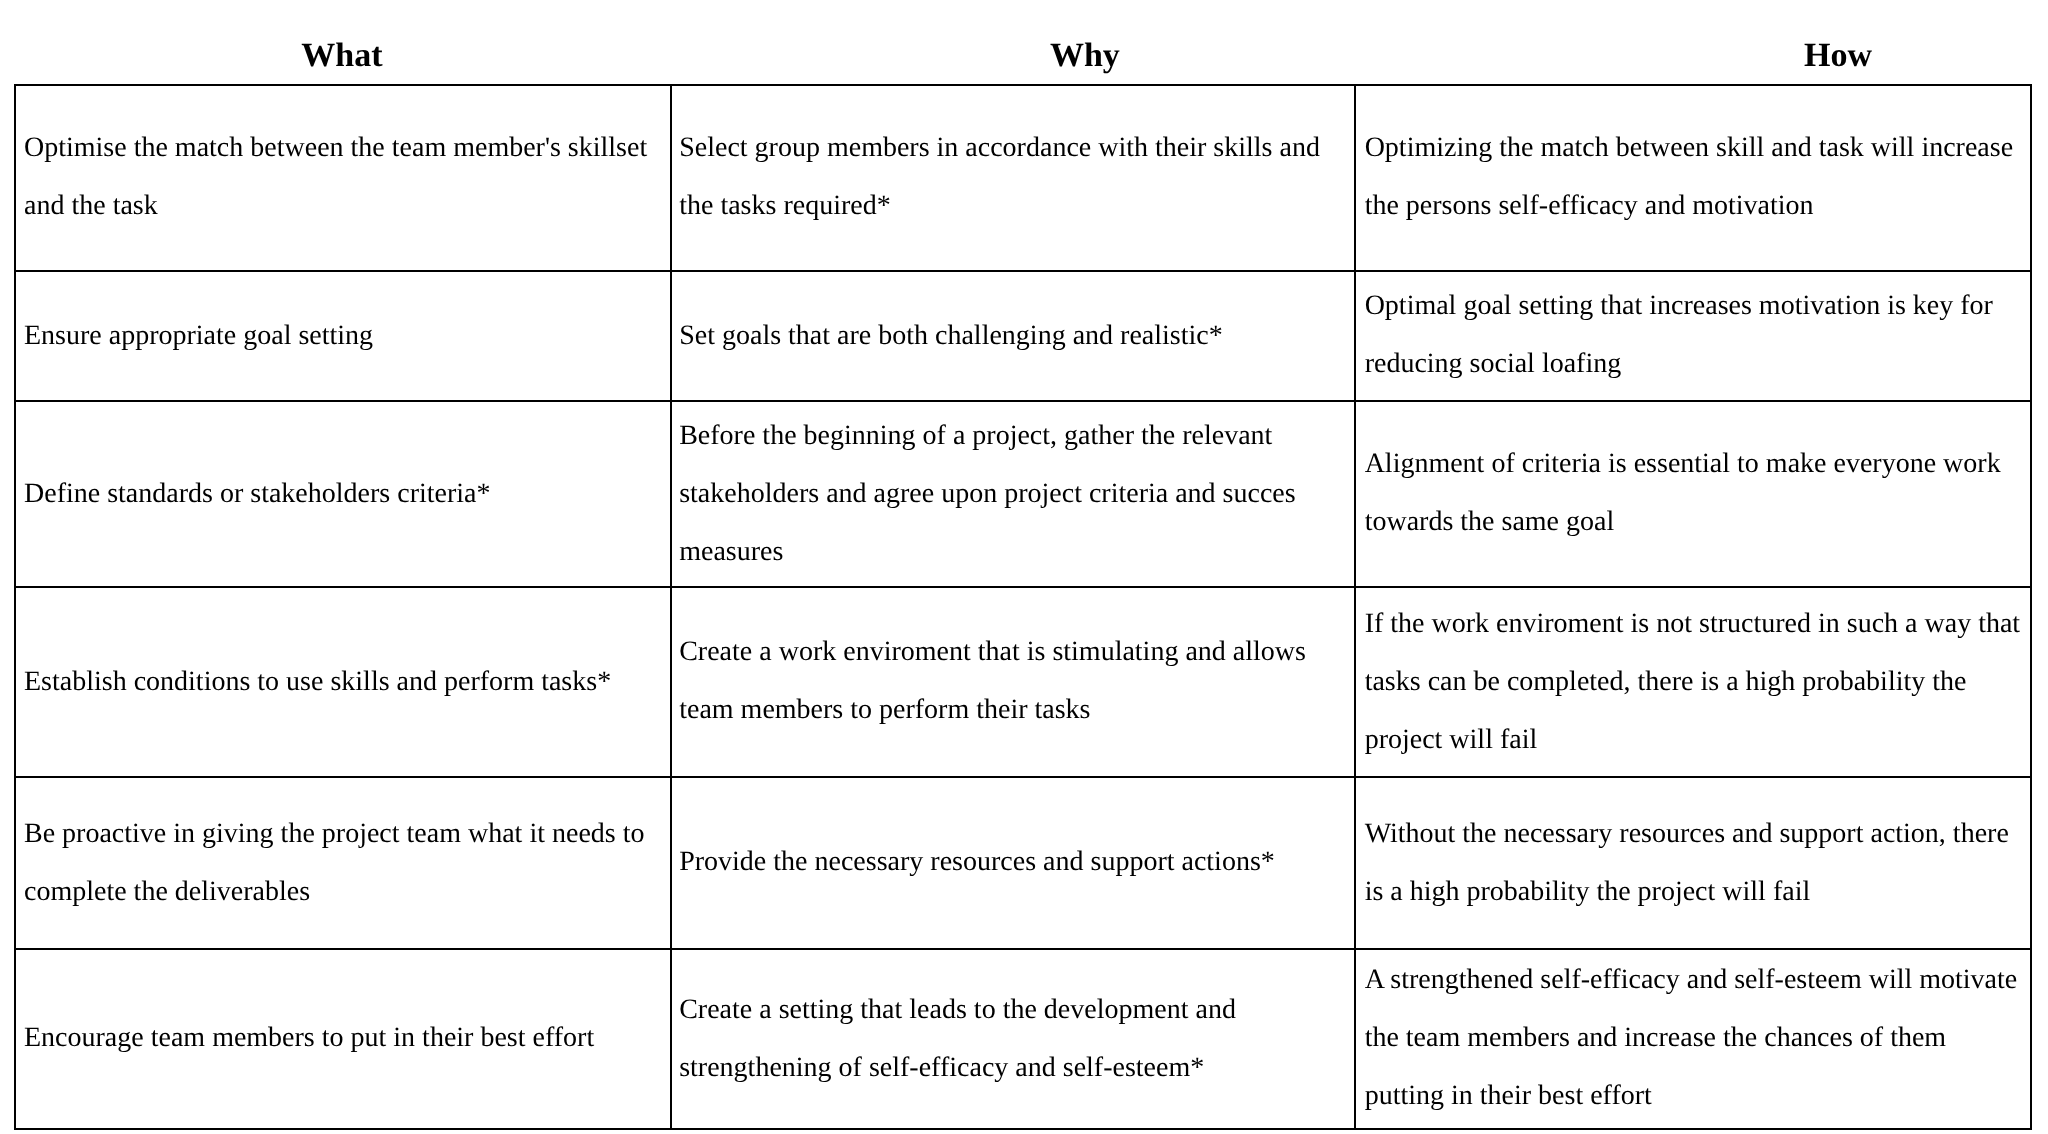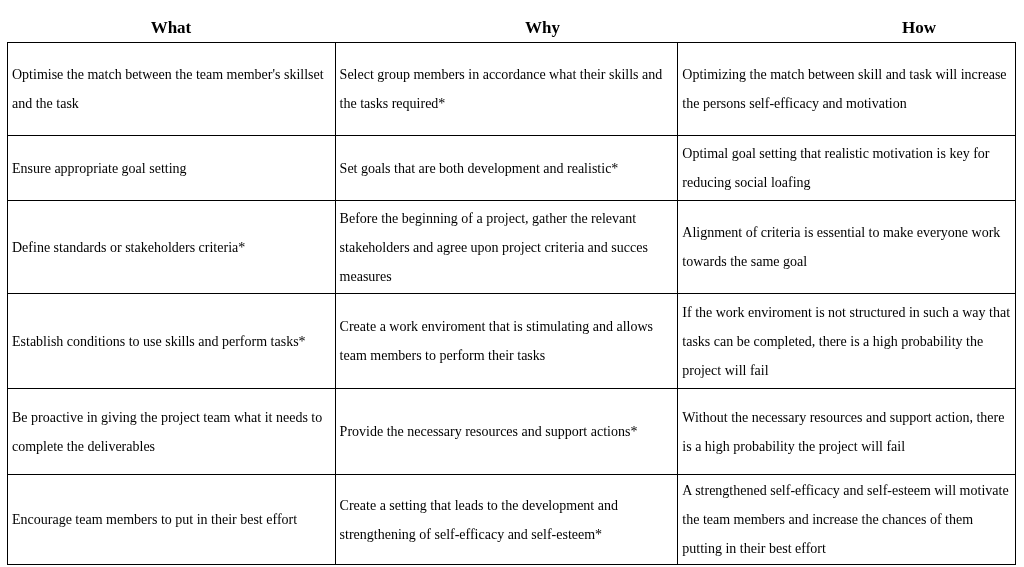--- a/index.html
+++ b/index.html
@@ -65,27 +65,27 @@
 
   <table class="whw">
     <colgroup>
       <col class="c1">
         <col class="c2">
         <col class="c3">
     </colgroup>
     <tbody>
       <tr class="r0">
         <td class="cell">Optimise the match between the team member's skillset and the task</td>
-        <td class="cell">Select group members in accordance what their skills and the tasks required*</td>
+        <td class="cell">Select group members in accordance with their skills and the tasks required*</td>
         <td class="cell">Optimizing the match between skill and task will increase the persons self-efficacy and motivation</td>
       </tr>
       <tr class="r1">
         <td class="cell">Ensure appropriate goal setting</td>
-        <td class="cell">Set goals that are both development and realistic*</td>
-        <td class="cell">Optimal goal setting that realistic motivation is key for reducing social loafing</td>
+        <td class="cell">Set goals that are both challenging and realistic*</td>
+        <td class="cell">Optimal goal setting that increases motivation is key for reducing social loafing</td>
       </tr>
       <tr class="r2">
         <td class="cell">Define standards or stakeholders criteria*</td>
         <td class="cell">Before the beginning of a project, gather the relevant stakeholders and agree upon project criteria and succes measures</td>
         <td class="cell">Alignment of criteria is essential to make everyone work towards the same goal</td>
       </tr>
       <tr class="r3">
         <td class="cell">Establish conditions to use skills and perform tasks*</td>
         <td class="cell">Create a work enviroment that is stimulating and allows team members to perform their tasks</td>
         <td class="cell">If the work enviroment is not structured in such a way that tasks can be completed, there is a high probability the project will fail</td>

